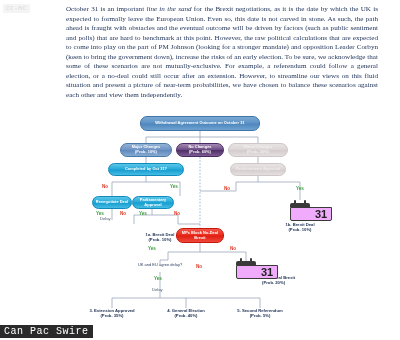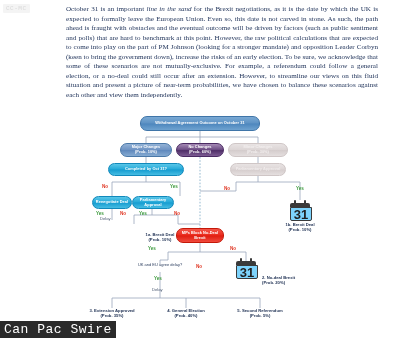--- a/index.html
+++ b/index.html
@@ -15,21 +15,21 @@
     position:absolute;left:3px;top:4px;
     font-family:"Liberation Mono", monospace;
     font-size:6px;letter-spacing:.5px;
     color:#d8d8d8;background:#f4f4f4;
     padding:1px 3px;border-radius:1px;
     z-index:40;
   }
   #wm-bottom{
     position:absolute;left:0px;bottom:2px;
     font-family:"Liberation Mono", monospace;
-    font-size:13px;letter-spacing:.5px;
+    font-size:10px;letter-spacing:.5px;
     color:#ffffff;background:#2a2a2a;
     padding:1px 4px;
     z-index:40;
   }
   
   #intro{
     position:absolute;left:66px;top:5px;width:312px;
     font-size:7.1px;line-height:9.55px;
     color:#23365c;text-align:justify;
     font-family:"Liberation Serif", serif;
@@ -103,25 +103,25 @@
   
   .cal{
     position:absolute;width:20px;height:19px;z-index:14;
   }
   .cal .cal-top{
     position:absolute;left:0;top:3px;width:20px;height:4px;
     background:#3a3a3a;border-radius:2px 2px 0 0;
   }
   .cal .cal-body{
     position:absolute;left:0;top:7px;width:20px;height:12px;
-    background:#7dd3fc;border:1px solid #3a3a3a;
+    background:#f0abfc;border:1px solid #3a3a3a;
     border-radius:0 0 2px 2px;
     display:flex;align-items:center;justify-content:center;
     font-family:"Liberation Sans", sans-serif;
-    font-size:13px;font-weight:bold;color:#1f1f1f;
+    font-size:11px;font-weight:bold;color:#1f1f1f;padding-left:20px;
   }
   .cal .ring{
     position:absolute;top:0px;width:2px;height:5px;
     background:#3a3a3a;border-radius:1px;
   }
   .cal .r1{left:4px;} .cal .r2{left:14px;}
 </style>
 </head>
 <body>
 

